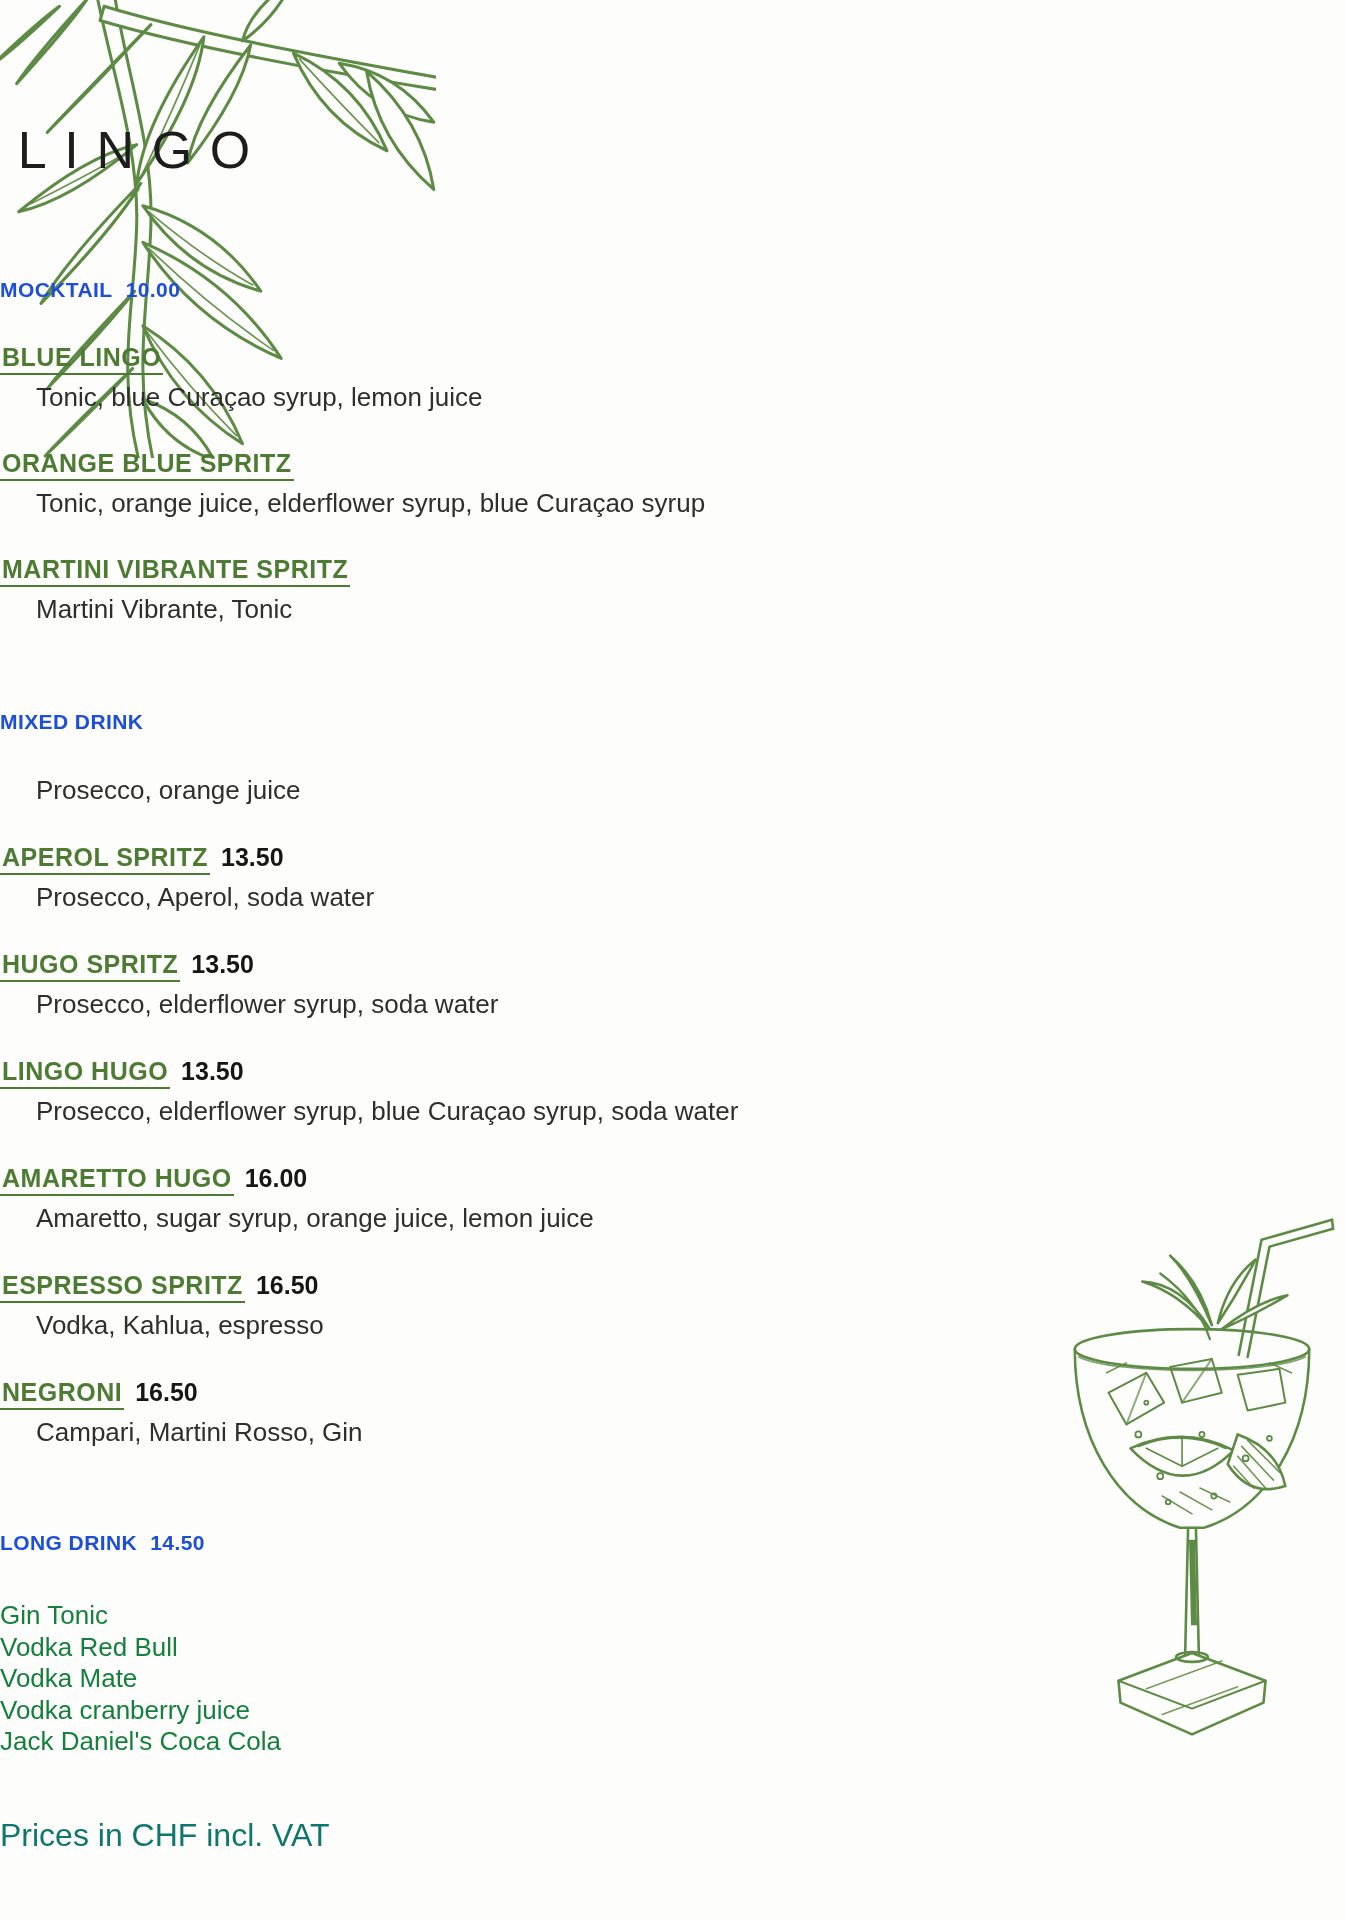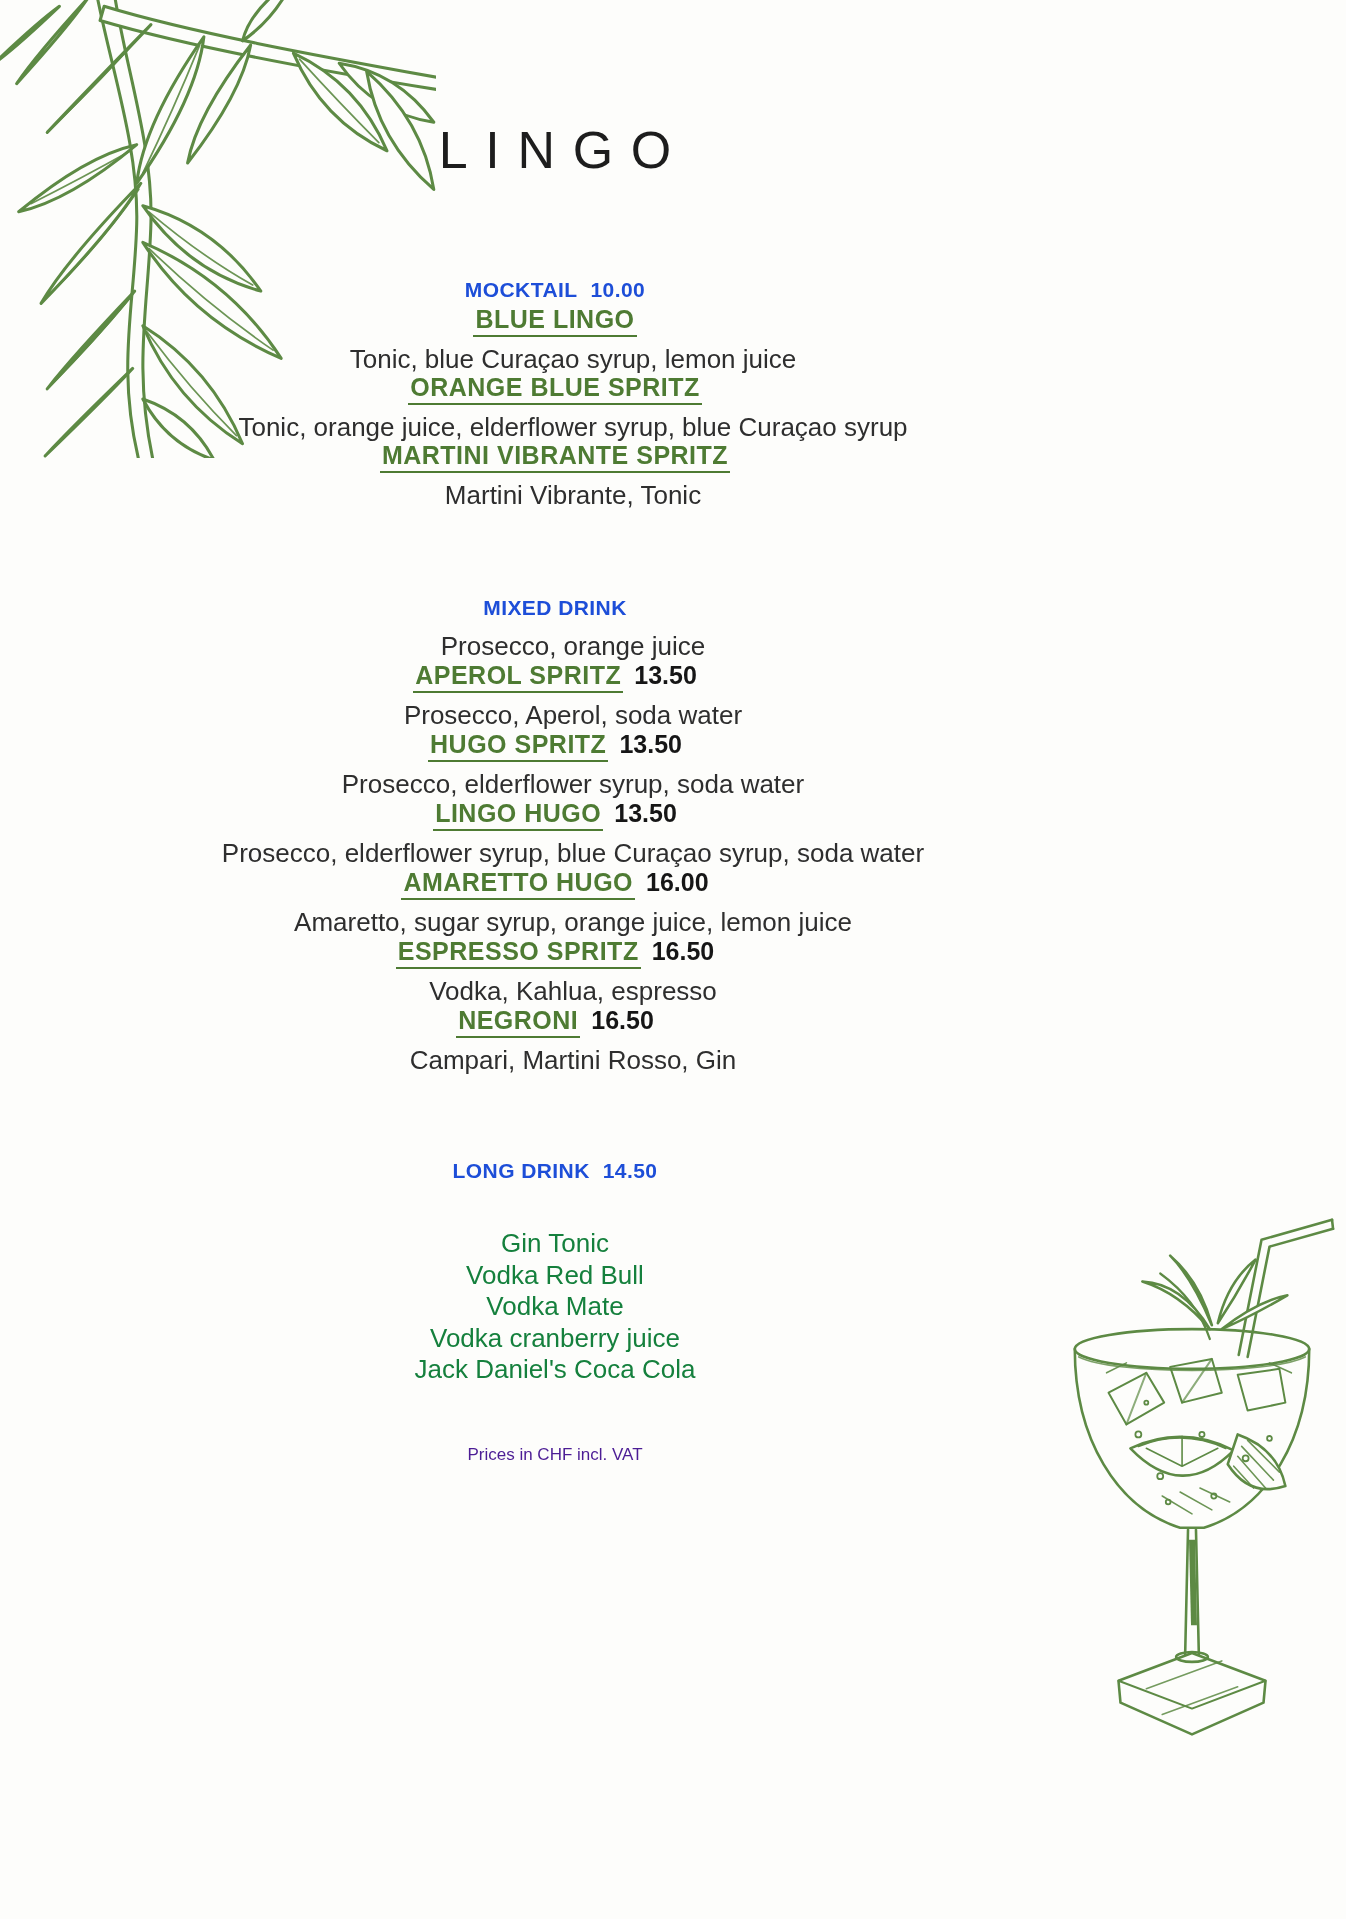--- a/index.html
+++ b/index.html
@@ -7,21 +7,21 @@
   body {
     position:relative;
     background:#fdfdfb;
     font-family:"Liberation Sans", sans-serif;
     color:#2e2e2e;
     overflow:hidden;
   }
   .content {
     position:absolute; left:0; top:0;
     width:1110px;
-    text-align:center;
+    text-align:left;
   }
   .page-title {
     margin-top:120px;
     font-size:52px;
     font-weight:400;
     letter-spacing:.34em;
     text-indent:.34em;
     color:#1d1d1d;
     line-height:60px;
   }
@@ -30,21 +30,21 @@
     font-size:21px;
     font-weight:700;
     color:#1d4ed8;
     letter-spacing:.02em;
     line-height:32px;
   }
   .heading-price { margin-left:13px; }
   .sec-mocktail   { margin-top:94px; }
   .sec-mixed-drink{ margin-top:82px; }
   .sec-long-drink { margin-top:80px; }
-  .menu-item { }
+  .menu-item { margin-top:38px; }
   .section .menu-item:first-of-type { margin-top:31px; }
   .item-name {
     display:inline-block;
     font-size:25px;
     font-weight:700;
     color:#4e7b33;
     border-bottom:2px solid #4e7b33;
     padding:0 2px 2px;
     letter-spacing:.02em;
     line-height:27px;
@@ -63,22 +63,22 @@
     padding-left:36px;
   }
   .drink-list { margin-top:41px; }
   .list-line {
     font-size:26px;
     color:#15803d;
     line-height:31.5px;
   }
   .page-footer {
     margin-top:59px;
-    font-size:17px;
-    color:#4c1d95;
+    font-size:32px;
+    color:#0f766e;
   }
   .decor { position:absolute; pointer-events:none; }
   .decor-branch { left:-12px; top:-10px; width:448px; height:468px; }
   .decor-glass  { left:1043px; top:1196px; width:298px; height:600px; }
 </style>
 </head>
 <body>
 
 <svg class="decor decor-branch" viewBox="0 0 440 460" aria-hidden="true">
   <g stroke="#5d8a44" stroke-width="3" fill="#fdfdfb" stroke-linecap="round" stroke-linejoin="round">

